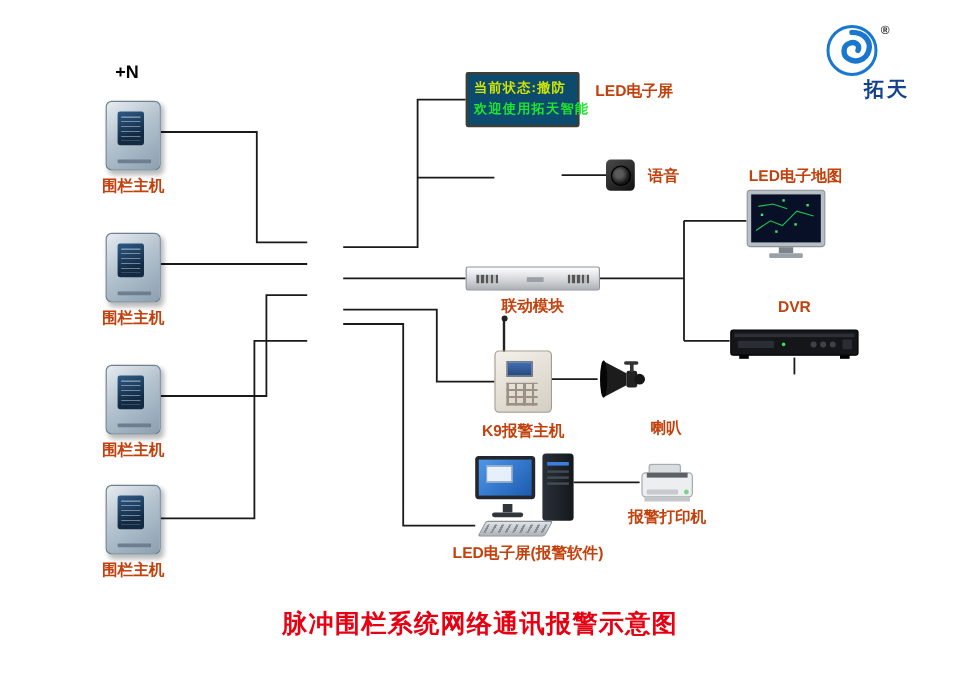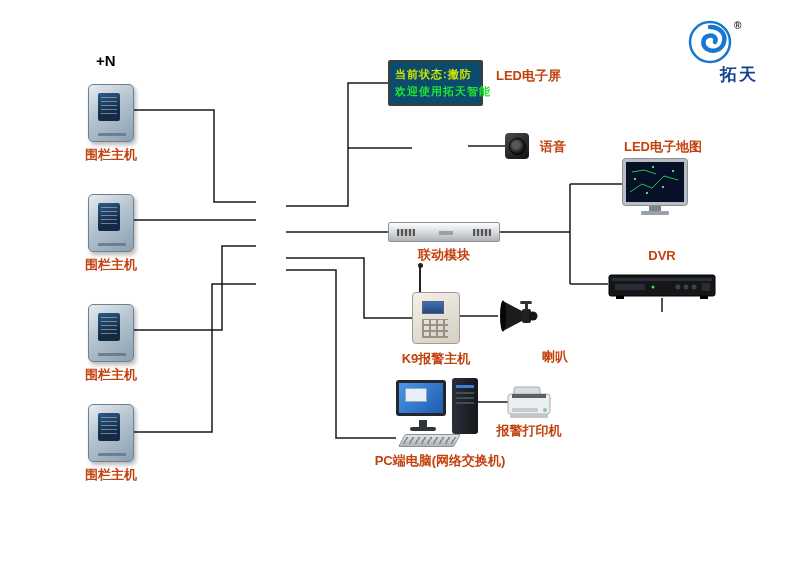--- a/index.html
+++ b/index.html
@@ -230,38 +230,39 @@
   <div class="node" style="left:394px;top:376px;">
     <div class="monitor">
       <div class="mon-screen">
         <div class="mon-win"></div>
       </div>
       <div class="mon-neck"></div>
       <div class="mon-base"></div>
     </div>
     <div class="tower"></div>
     <div class="keyboard"></div>
-    <div class="lbl" style="left:46px;top:76px;">PC端电脑(网络交换机)</div>
-  </div>
-
-  <div class="node" style="left:506px;top:386px;text-align:center;">
+    <div class="lbl" style="left:46px;top:76px;">LED电子屏(报警软件)</div>
+  </div>
+
+  <div class="node" style="left:533px;top:386px;text-align:center;">
     <svg width="46" height="34" viewBox="0 0 46 34">
       <rect x="8" y="1" width="26" height="10" rx="2" fill="#d9dde0" stroke="#a6abaf"></rect>
       <rect x="2" y="8" width="42" height="20" rx="3" fill="#eceef0" stroke="#a6abaf"></rect>
       <rect x="6" y="8" width="34" height="4" fill="#5a6066"></rect>
       <rect x="6" y="22" width="26" height="4" rx="1" fill="#c6cacd"></rect>
       <circle cx="39" cy="24" r="2" fill="#7fd18a"></circle>
       <rect x="4" y="28" width="38" height="4" rx="1" fill="#c3c7ca"></rect>
     </svg>
     <div class="lbl" style="left:23px;top:36px;">报警打印机</div>
   </div>
 
   <div class="node" style="left:688px;top:20px;">
     <svg width="44" height="44" viewBox="0 0 44 44">
       <circle cx="22" cy="22" r="20" fill="#ffffff" stroke="#1877cf" stroke-width="2.5"></circle>
       <path d="M22 7 C33 7 38 15 36 22 C34 30 25 33 19 29 C14 26 14 18 20 16 C25 14 29 18 27 22" fill="none" stroke="#1877cf" stroke-width="4.5" stroke-linecap="round"></path>
     </svg>
     <div class="logo-reg">®</div>
     <div class="logo-text">拓天</div>
   </div>
 
+  <div class="title">脉冲围栏系统网络通讯报警示意图</div>
 
 </div>
 
 </body></html>

